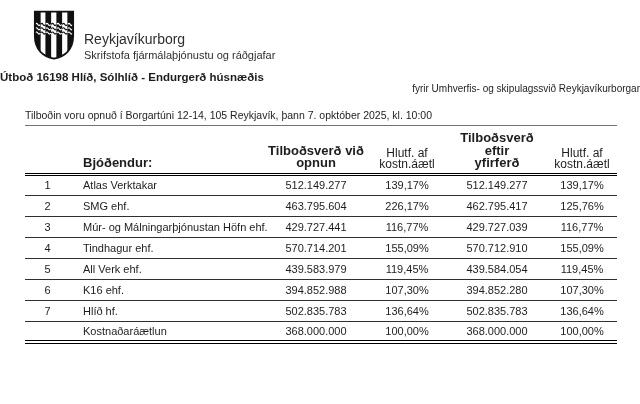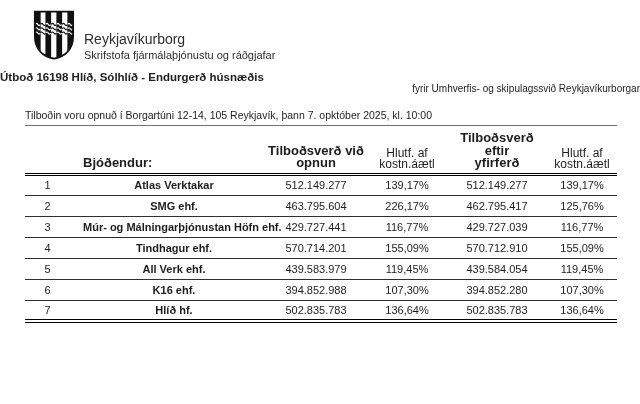--- a/index.html
+++ b/index.html
@@ -38,21 +38,21 @@
     font-weight: bold; font-size: 13px; line-height: 12.5px;
     white-space: pre-line; text-align: center;
   }
   table.bids thead th.bidders { text-align: left; padding-left: 13px; }
   table.bids thead th.small { font-weight: normal; font-size: 12px; line-height: 11px; }
   table.bids tbody td {
     font-size: 11px; height: 21px; padding: 0;
     border-bottom: 1px solid #2f2f2f;
     text-align: center; white-space: nowrap;
   }
-  table.bids tbody td.name { text-align: center; padding-left: 13px; font-weight: bold; }
+  table.bids tbody td.name { text-align: left; padding-left: 13px; }
   table.bids tbody tr:last-child td { border-bottom: 4px double #000; }
 </style>
 </head>
 <body>
 
 <div class="page">
 
   <div class="org-header">
     <svg class="logo" viewBox="0 0 44 52" aria-hidden="true">
       <defs>
@@ -188,16 +188,24 @@
 
         <tr>
           <td>7</td>
           <td class="name">Hlíð hf.</td>
           <td>502.835.783</td>
           <td>136,64%</td>
           <td>502.835.783</td>
           <td>136,64%</td>
         </tr>
 
+        <tr>
+          <td></td>
+          <td class="name">Kostnaðaráætlun</td>
+          <td>368.000.000</td>
+          <td>100,00%</td>
+          <td>368.000.000</td>
+          <td>100,00%</td>
+        </tr>
       </tbody>
   </table>
 
 </div>
 
 </body></html>

